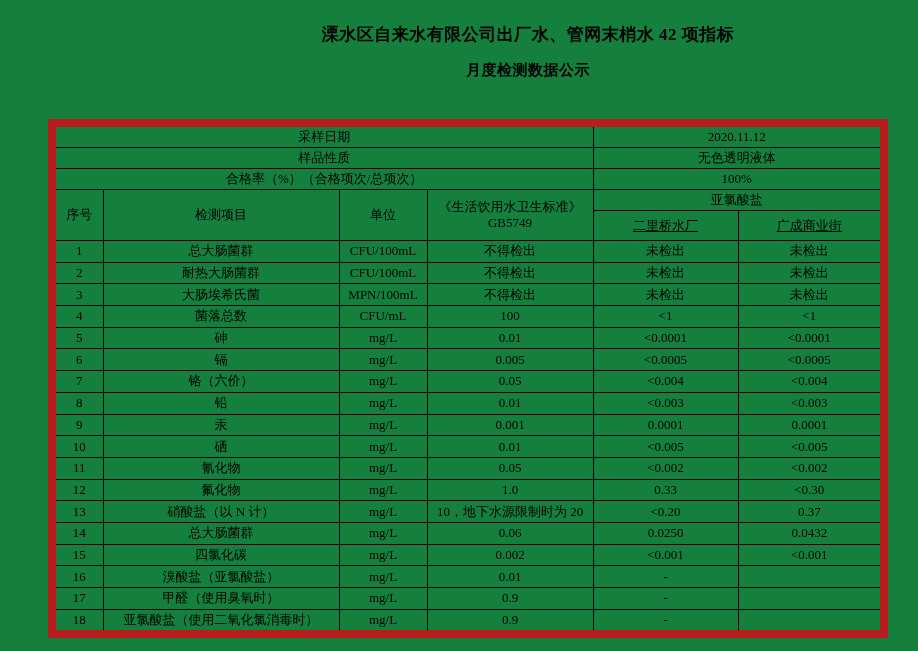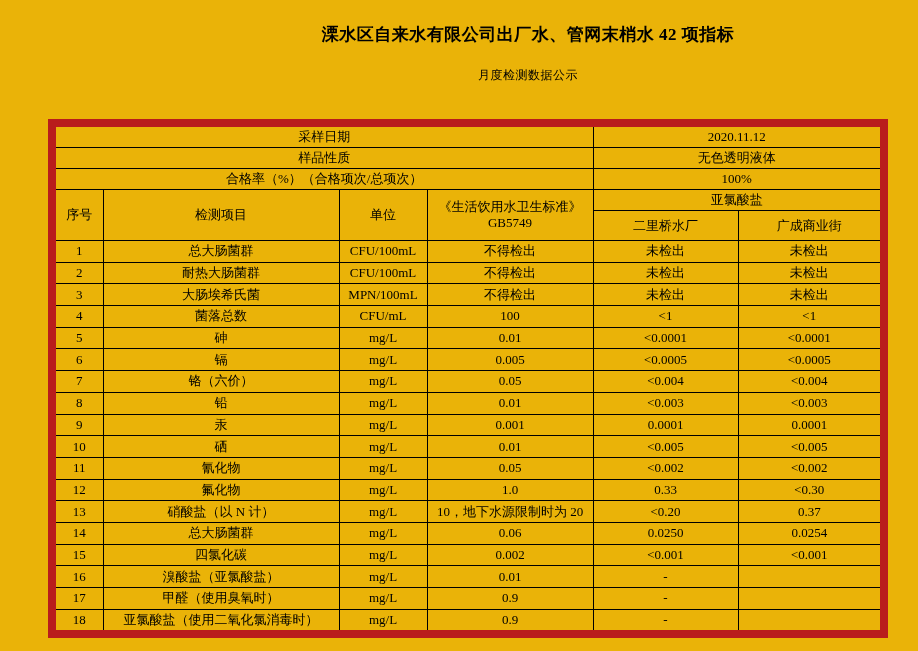--- a/index.html
+++ b/index.html
@@ -9,39 +9,39 @@
     width: 918px;
     height: 651px;
     font-family: "Liberation Serif", "DejaVu Serif", serif;
     color: #000;
   }
   .page {
     position: relative;
     width: 918px;
     height: 651px;
     overflow: hidden;
-    background: #eab308;
+    background: #15803d;
   }
   .heading {
     position: absolute;
     top: 24px;
     left: 138px;
     width: 780px;
     text-align: center;
   }
   .title {
     font-size: 17px;
     font-weight: bold;
     line-height: 22px;
     letter-spacing: 0.5px;
   }
   .subtitle {
-    font-size: 12px;
-    font-weight: normal;
-    margin-top: 21px;
+    font-size: 15px;
+    font-weight: bold;
+    margin-top: 15px;
     letter-spacing: 0.5px;
   }
   table.report {
     position: absolute;
     left: 48px;
     top: 119px;
     width: 832px;
     border-collapse: collapse;
     table-layout: fixed;
     border: 8px solid #b91c1c;
@@ -51,21 +51,21 @@
     text-align: center;
     vertical-align: middle;
     padding: 0 2px;
     font-size: 13px;
     height: 20px;
     overflow: hidden;
     white-space: nowrap;
   }
   tr.info-row td { height: 20px; }
   td.thick-b { border-bottom: 2px solid #000; }
-  tr.subheader-row td { height: 29px; }
+  tr.subheader-row td { height: 29px; text-decoration: underline; }
   td.std-head {
     font-size: 12.5px;
     line-height: 1.25;
     white-space: normal;
   }
   tr.data-row td { height: 20.7px; }
 </style>
 </head>
 <body>
 
@@ -230,21 +230,21 @@
     <td>&lt;0.20</td>
     <td>0.37</td>
   </tr>
 
   <tr class="data-row">
     <td>14</td>
     <td>总大肠菌群</td>
     <td>mg/L</td>
     <td>0.06</td>
     <td>0.0250</td>
-    <td>0.0254</td>
+    <td>0.0432</td>
   </tr>
 
   <tr class="data-row">
     <td>15</td>
     <td>四氯化碳</td>
     <td>mg/L</td>
     <td>0.002</td>
     <td>&lt;0.001</td>
     <td>&lt;0.001</td>
   </tr>

